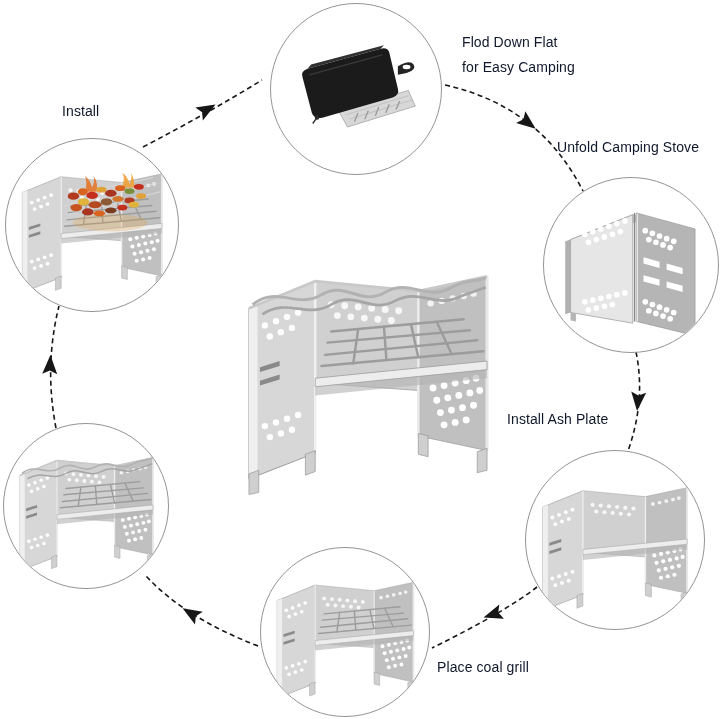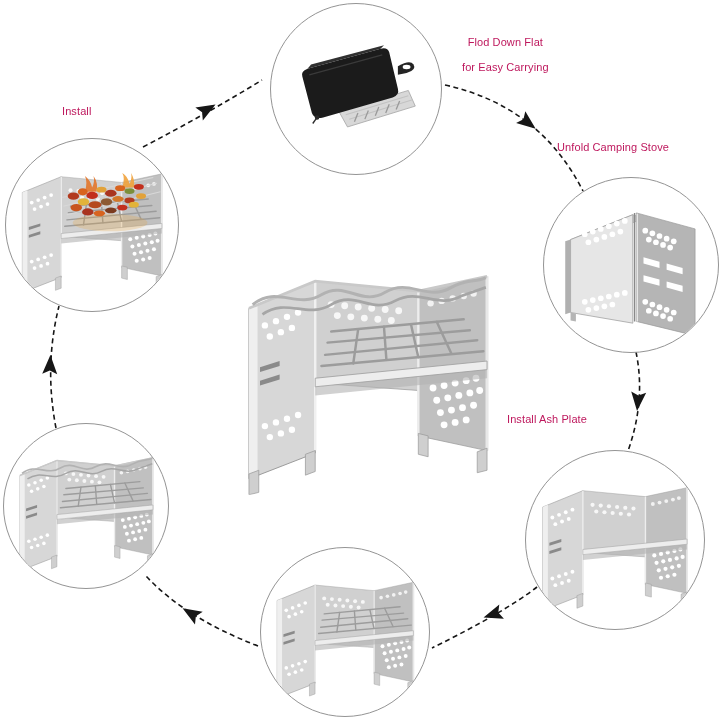--- a/index.html
+++ b/index.html
@@ -9,22 +9,22 @@
   }
   .connectors{position:absolute;left:0;top:0;width:720px;height:719px;}
   .step-circle{
     position:absolute;border:1px solid #949494;border-radius:50%;
     background:#fff;overflow:hidden;box-sizing:border-box;
   }
   .step-circle svg{position:absolute;left:4%;top:6%;width:92%;height:92%;}
   .center-photo{position:absolute;left:233px;top:236px;width:270px;height:266px;}
   .center-photo svg{width:100%;height:100%;}
   .lbl{
-    position:absolute;color:#be185d;font-size:11px;line-height:24px;
-    white-space:nowrap;letter-spacing:0.1px;text-align:center;
+    position:absolute;color:#0f172a;font-size:14px;line-height:24px;
+    white-space:nowrap;letter-spacing:0.1px;
   }
   .defs-holder{position:absolute;width:0;height:0;overflow:hidden;}
 </style>
 </head>
 <body>
 
 <div class="canvas">
 
   <svg class="defs-holder" aria-hidden="true">
     <defs>
@@ -306,26 +306,27 @@
   <div class="center-photo">
     <svg viewBox="0 0 220 205">
       <use href="#sym-stove"></use>
       <use href="#sym-grate"></use>
       <use href="#sym-potwire"></use>
     </svg>
   </div>
 
   <div class="lbl" style="left:462px;top:30px;line-height:24.5px;">
     <div>Flod Down Flat</div>
-    <div>for Easy Carrying</div>
+    <div>for Easy Camping</div>
   </div>
 
   <div class="lbl" style="left:557px;top:135px;">Unfold Camping Stove</div>
 
   <div class="lbl" style="left:507px;top:407px;">Install Ash Plate</div>
 
+  <div class="lbl" style="left:437px;top:655px;">Place coal grill</div>
 
   <div class="lbl" style="left:38px;top:596px;">
   </div>
 
   <div class="lbl" style="left:62px;top:99px;">Install</div>
 
 </div>
 
 </body></html>

